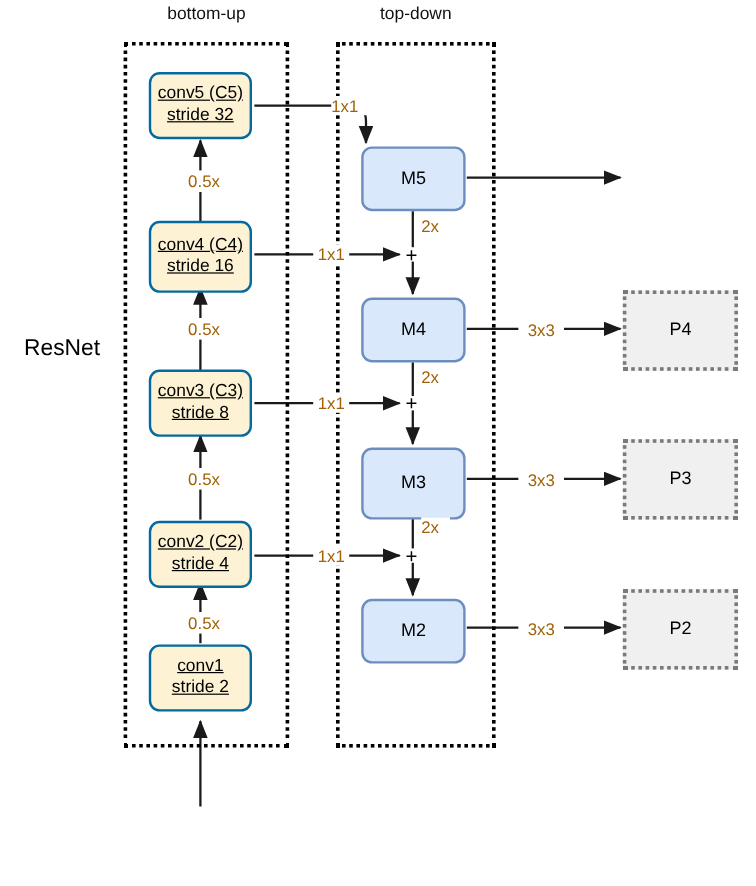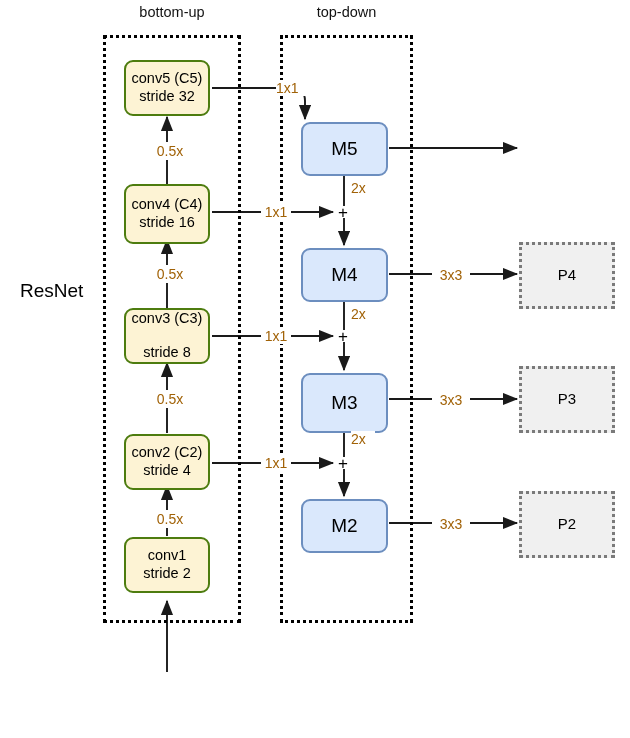--- a/index.html
+++ b/index.html
@@ -47,28 +47,29 @@
     flex-direction: column;
     align-items: center;
     justify-content: center;
     text-align: center;
     line-height: 1.22;
     font-size: 14.5px;
     color: #000000;
   }
   .node-conv {
     background: #fdf3d4;
-    border: 2px solid #4d7c0f;
+    border: 2px solid #0369a1;
     border-radius: 9px;
+    text-decoration: underline;
   }
   .node-merge {
     background: #dae8fc;
     border: 2px solid #6c8ebf;
     border-radius: 9px;
-    font-size: 19px;
+    font-size: 15px;
   }
   .node-out {
     background: #f0f0f0;
     border: 3px dotted #7a7a7a;
     font-size: 15px;
   }
 
   
   .edge-label {
     font-size: 14px;
@@ -152,21 +153,21 @@
   <div class="abs node node-conv" style="left:124px; top:60px; width:86px; height:56px;">
     <span>conv5 (C5)</span>
     <span>stride 32</span>
   </div>
 
   <div class="abs node node-conv" style="left:124px; top:184px; width:86px; height:60px;">
     <span>conv4 (C4)</span>
     <span>stride 16</span>
   </div>
 
-  <div class="abs node node-conv" style="left:124px; top:308px; width:86px; height:56px;justify-content:space-between;">
+  <div class="abs node node-conv" style="left:124px; top:308px; width:86px; height:56px;">
     <span>conv3 (C3)</span>
     <span>stride 8</span>
   </div>
 
   <div class="abs node node-conv" style="left:124px; top:434px; width:86px; height:56px;">
     <span>conv2 (C2)</span>
     <span>stride 4</span>
   </div>
 
   <div class="abs node node-conv" style="left:124px; top:537px; width:86px; height:56px;">

